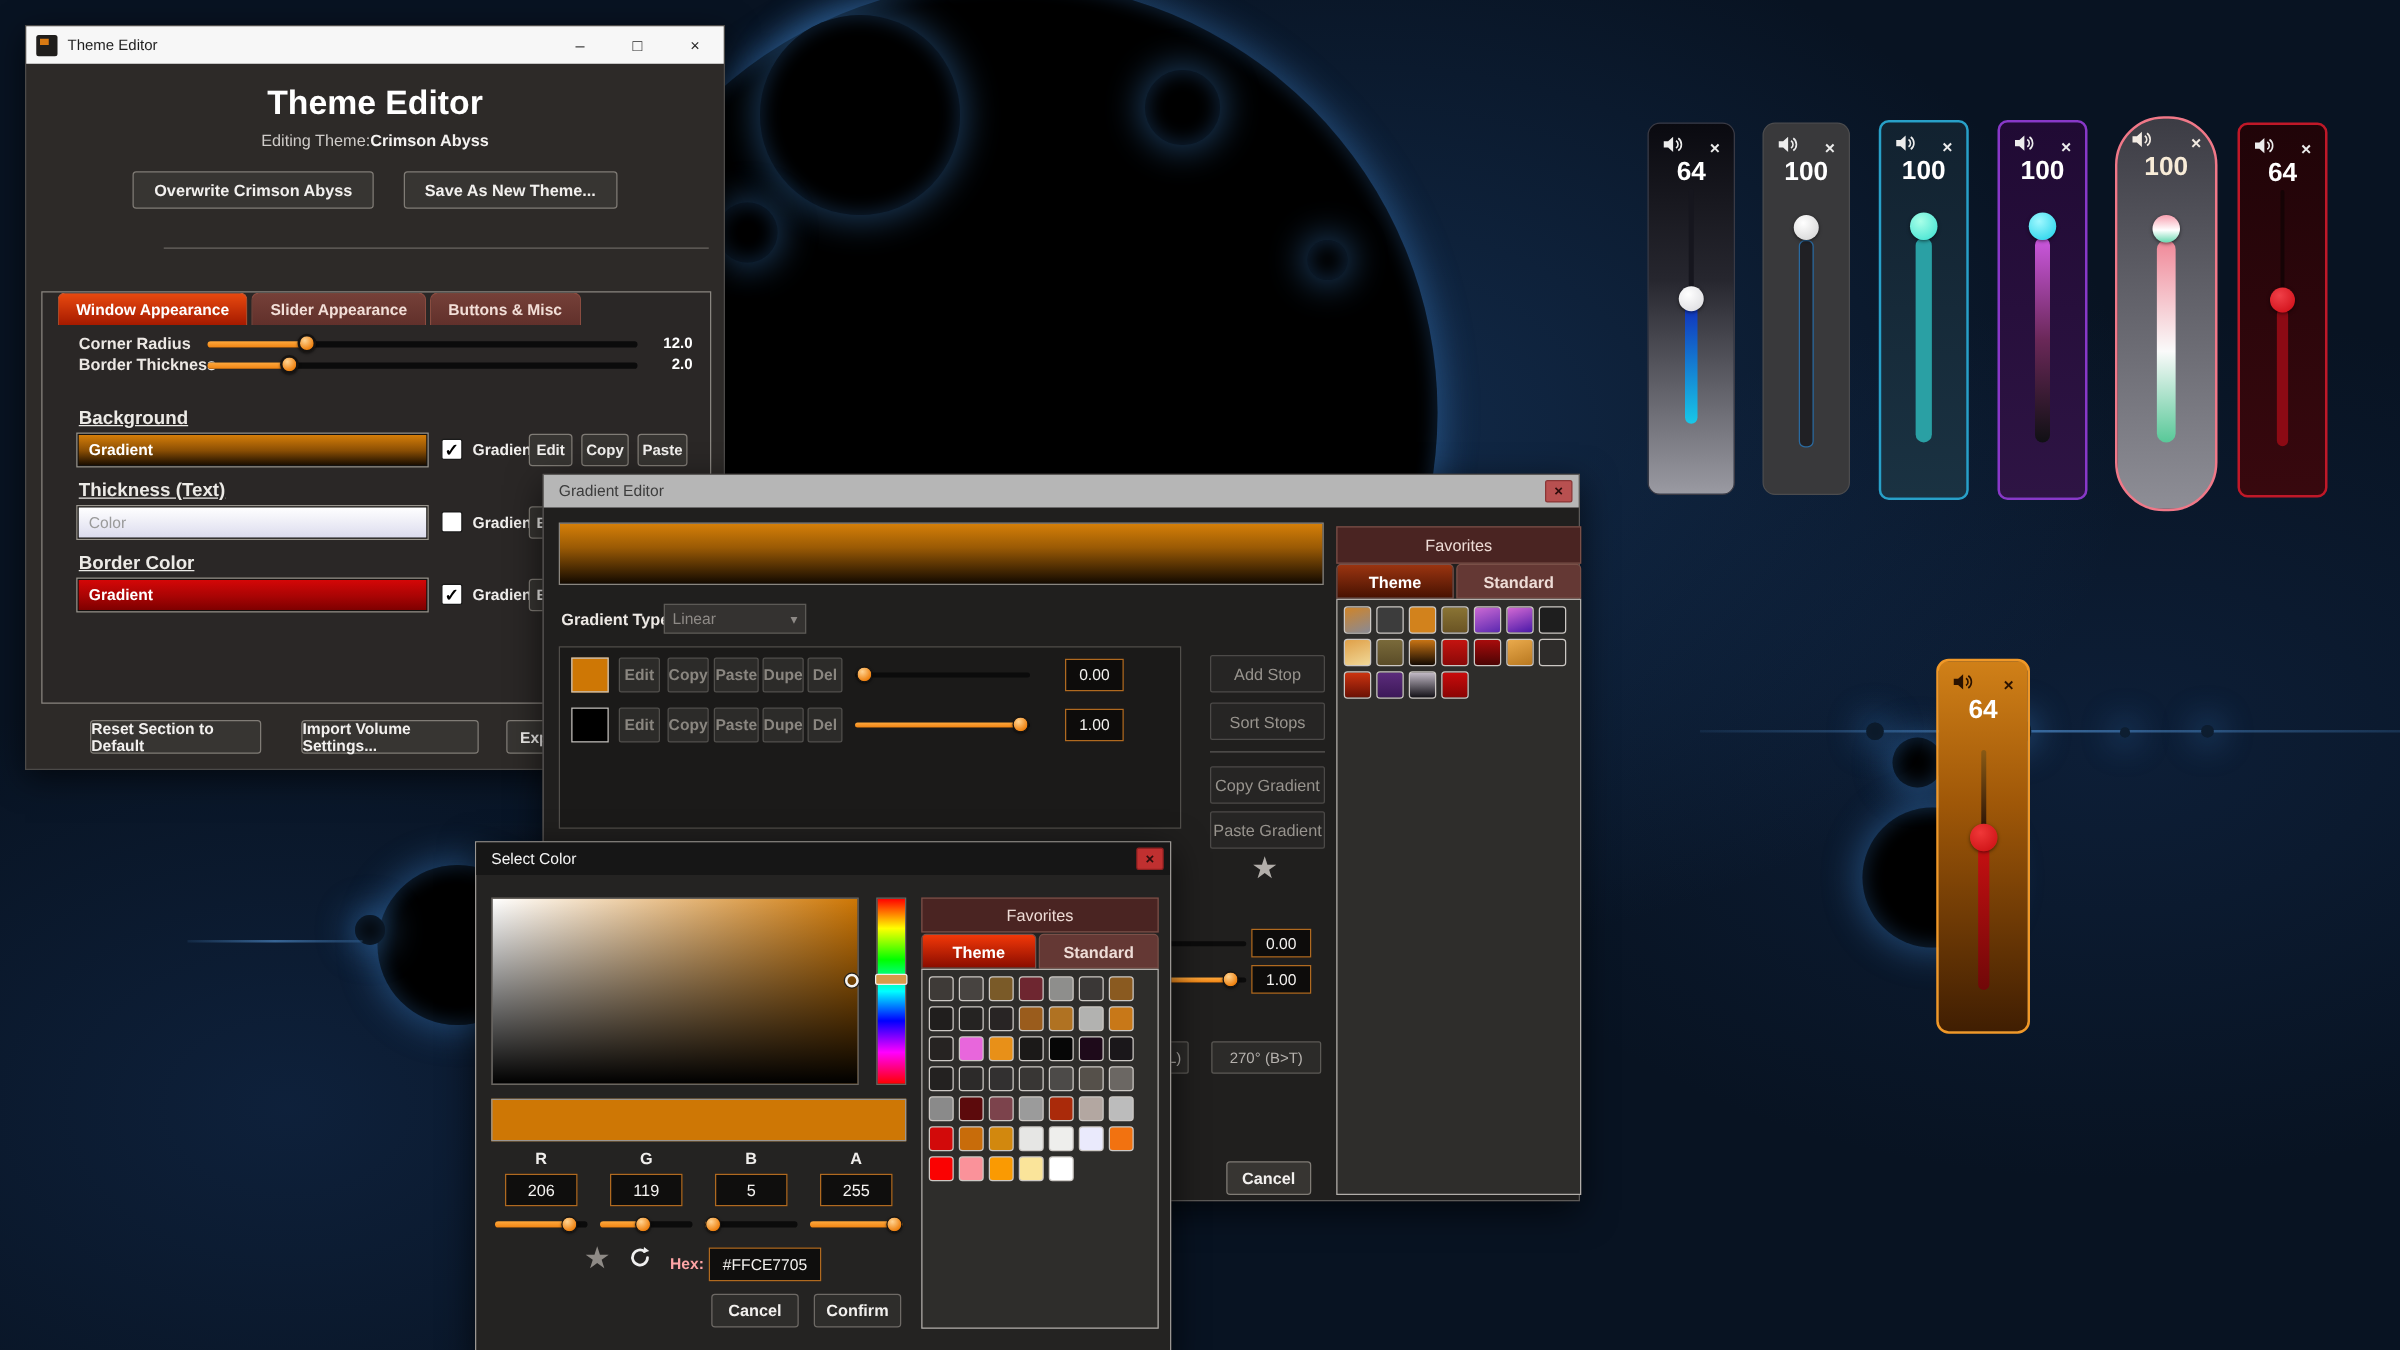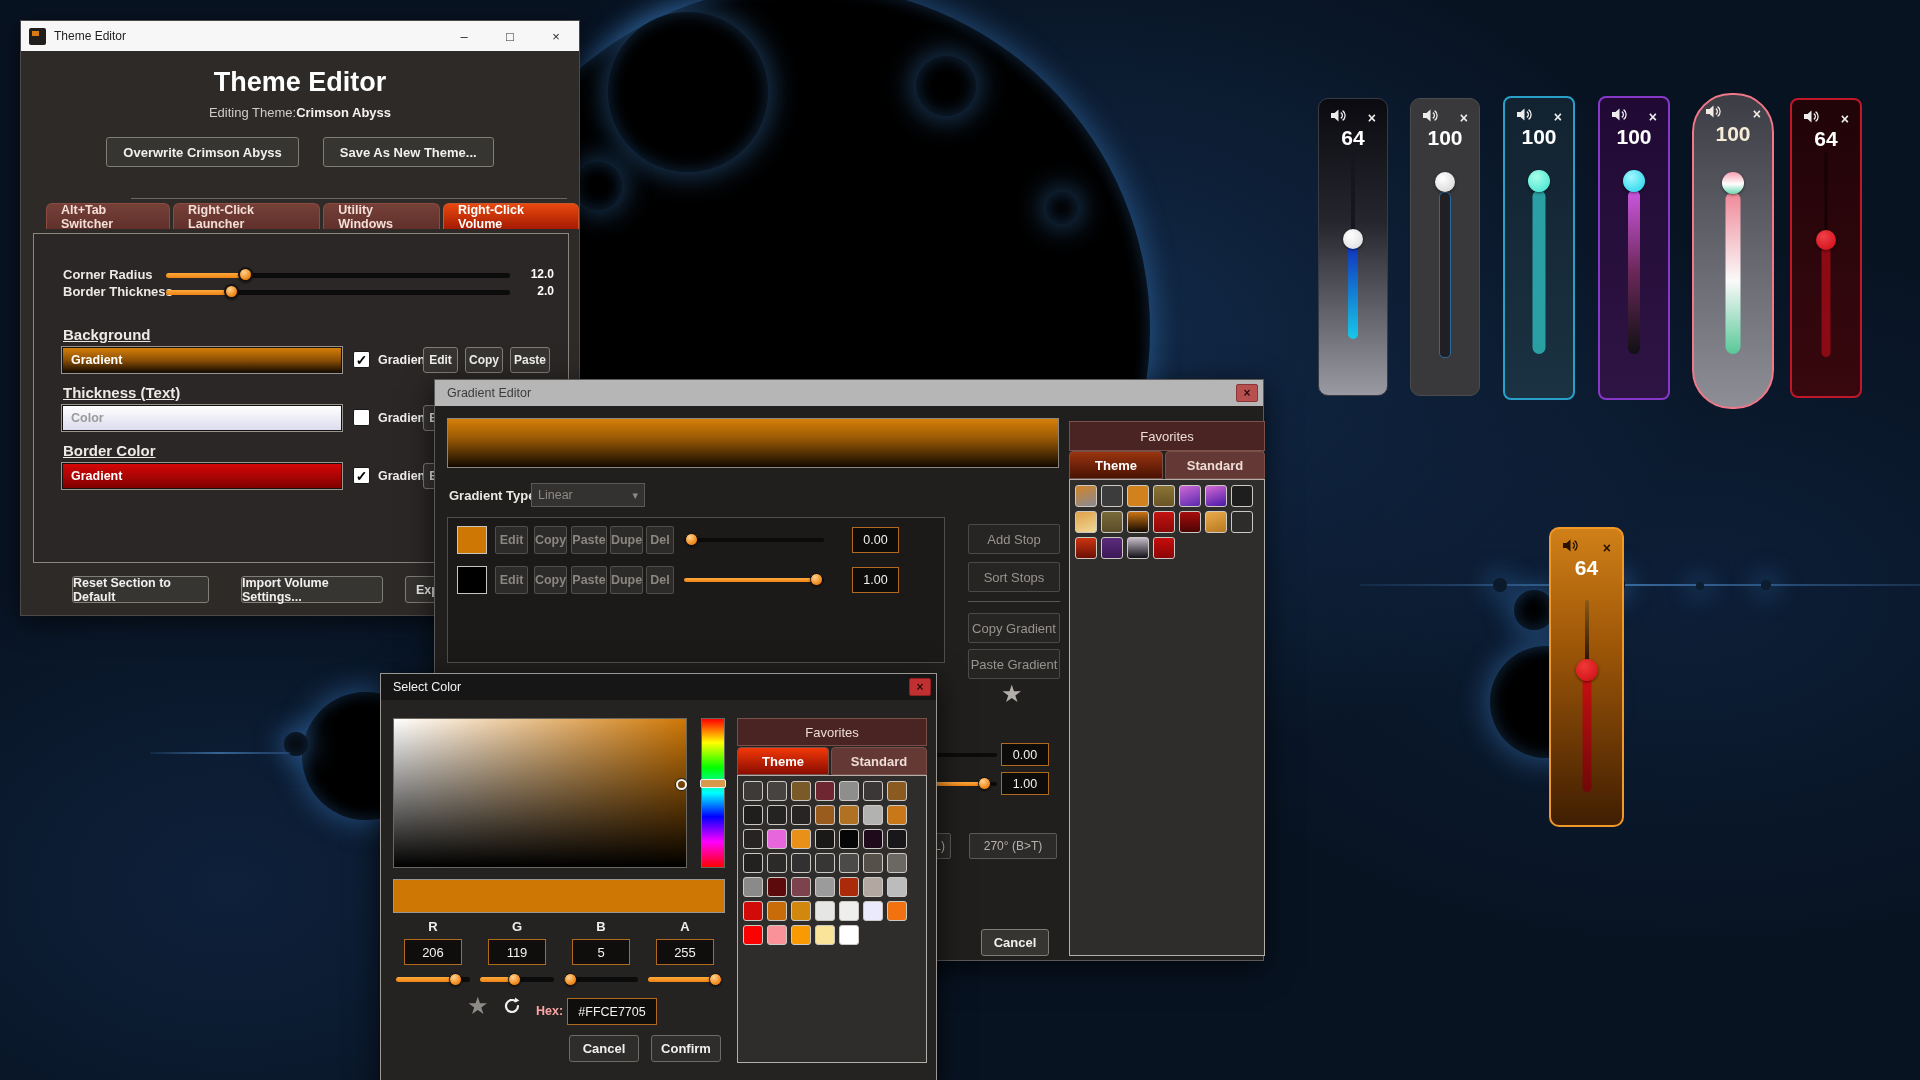--- a/index.html
+++ b/index.html
@@ -50,21 +50,21 @@
   .te-srow{position:relative;height:17px;margin-bottom:0px;padding-left:36px;}
   .te-srow .slabel{position:absolute;left:42px;top:0;font-size:13px;font-weight:bold;color:#ece8e4;}
   .te-srow .track{position:absolute;left:145px;top:6px;width:344px;height:5px;}
   .te-srow .ball{width:15px;height:15px;top:-6px;}
   .te-srow .sval{position:absolute;left:487px;width:46px;top:0;text-align:right;font-size:12px;font-weight:bold;color:#fff;}
   .te-section{position:absolute;left:0;right:0;height:60px;}
   .seclabel{position:absolute;left:42px;top:0;font-size:15px;font-weight:bold;color:#eceae6;text-decoration:underline;}
   .colorbar-outer{position:absolute;left:40px;top:20px;width:282px;height:28px;border:1px solid #9a968e;background:#141210;padding:1px;}
   .colorbar{width:100%;height:100%;display:flex;align-items:center;padding-left:8px;font-size:12.5px;font-weight:bold;}
   .bar-orange{background:linear-gradient(180deg,#d57e09 0%,#8a4e04 52%,#1a0d00 100%);color:#fff;}
-  .bar-light{background:linear-gradient(180deg,#ffffff,#dcdcee);color:#9a9a9a;font-weight:bold;}
+  .bar-light{background:linear-gradient(180deg,#ffffff,#dcdcee);color:#9a9a9a;font-weight:normal;}
   .bar-red{background:linear-gradient(180deg,#d40707 0%,#a80404 55%,#7e0000 100%);color:#fff;}
   .te-section .cb{position:absolute;left:332px;top:25px;}
   .te-section .cblabel{position:absolute;left:357px;top:27px;font-size:12.5px;font-weight:bold;color:#f0eeec;}
   .te-section .ebtn{position:absolute;top:21px;height:26px;font-size:12px;}
   #te-footer .btn{position:absolute;top:555px;height:27px;font-size:12.5px;}
 
   
   #gradient-editor{left:434px;top:379px;width:830px;height:582px;background:#201f1e;
     border:1px solid #5c5a58;box-shadow:0 8px 28px rgba(0,0,0,.65);z-index:30;}
   #ge-titlebar{position:absolute;left:0;top:0;right:0;height:26px;background:#b6b6b6;display:flex;align-items:center;}
@@ -273,27 +273,26 @@
     </div>
     <div id="te-heading">Theme Editor</div>
     <div id="te-actions">
       <div class="btn">Overwrite Crimson Abyss</div>
       <div class="btn">Save As New Theme...</div>
     </div>
     <div id="te-sub">
       <span>Editing Theme:</span><b>Crimson Abyss</b>
     </div>
     <div id="te-divider"></div>
-    <div id="te-tabs">
-        <div class="tetab">Alt+Tab Switcher</div>
-        <div class="tetab">Right-Click Launcher</div>
-        <div class="tetab">Utility Windows</div>
-        <div class="tetab sel">Right-Click Volume</div>
-      </div>
     <div id="te-group"></div>
+    <div id="te-subtabs">
+        <div class="tetab sel">Window Appearance</div>
+        <div class="tetab">Slider Appearance</div>
+        <div class="tetab">Buttons &amp; Misc</div>
+      </div>
     <div id="te-sliders">
         <div class="te-srow">
           <div class="slabel">Corner Radius</div>
           <div class="track">
             <div class="fill" style="width: 23%;"></div>
             <div class="ball" style="left: calc(23% - 7px);"></div>
           </div>
           <div class="sval">12.0</div>
         </div>
         <div class="te-srow">

